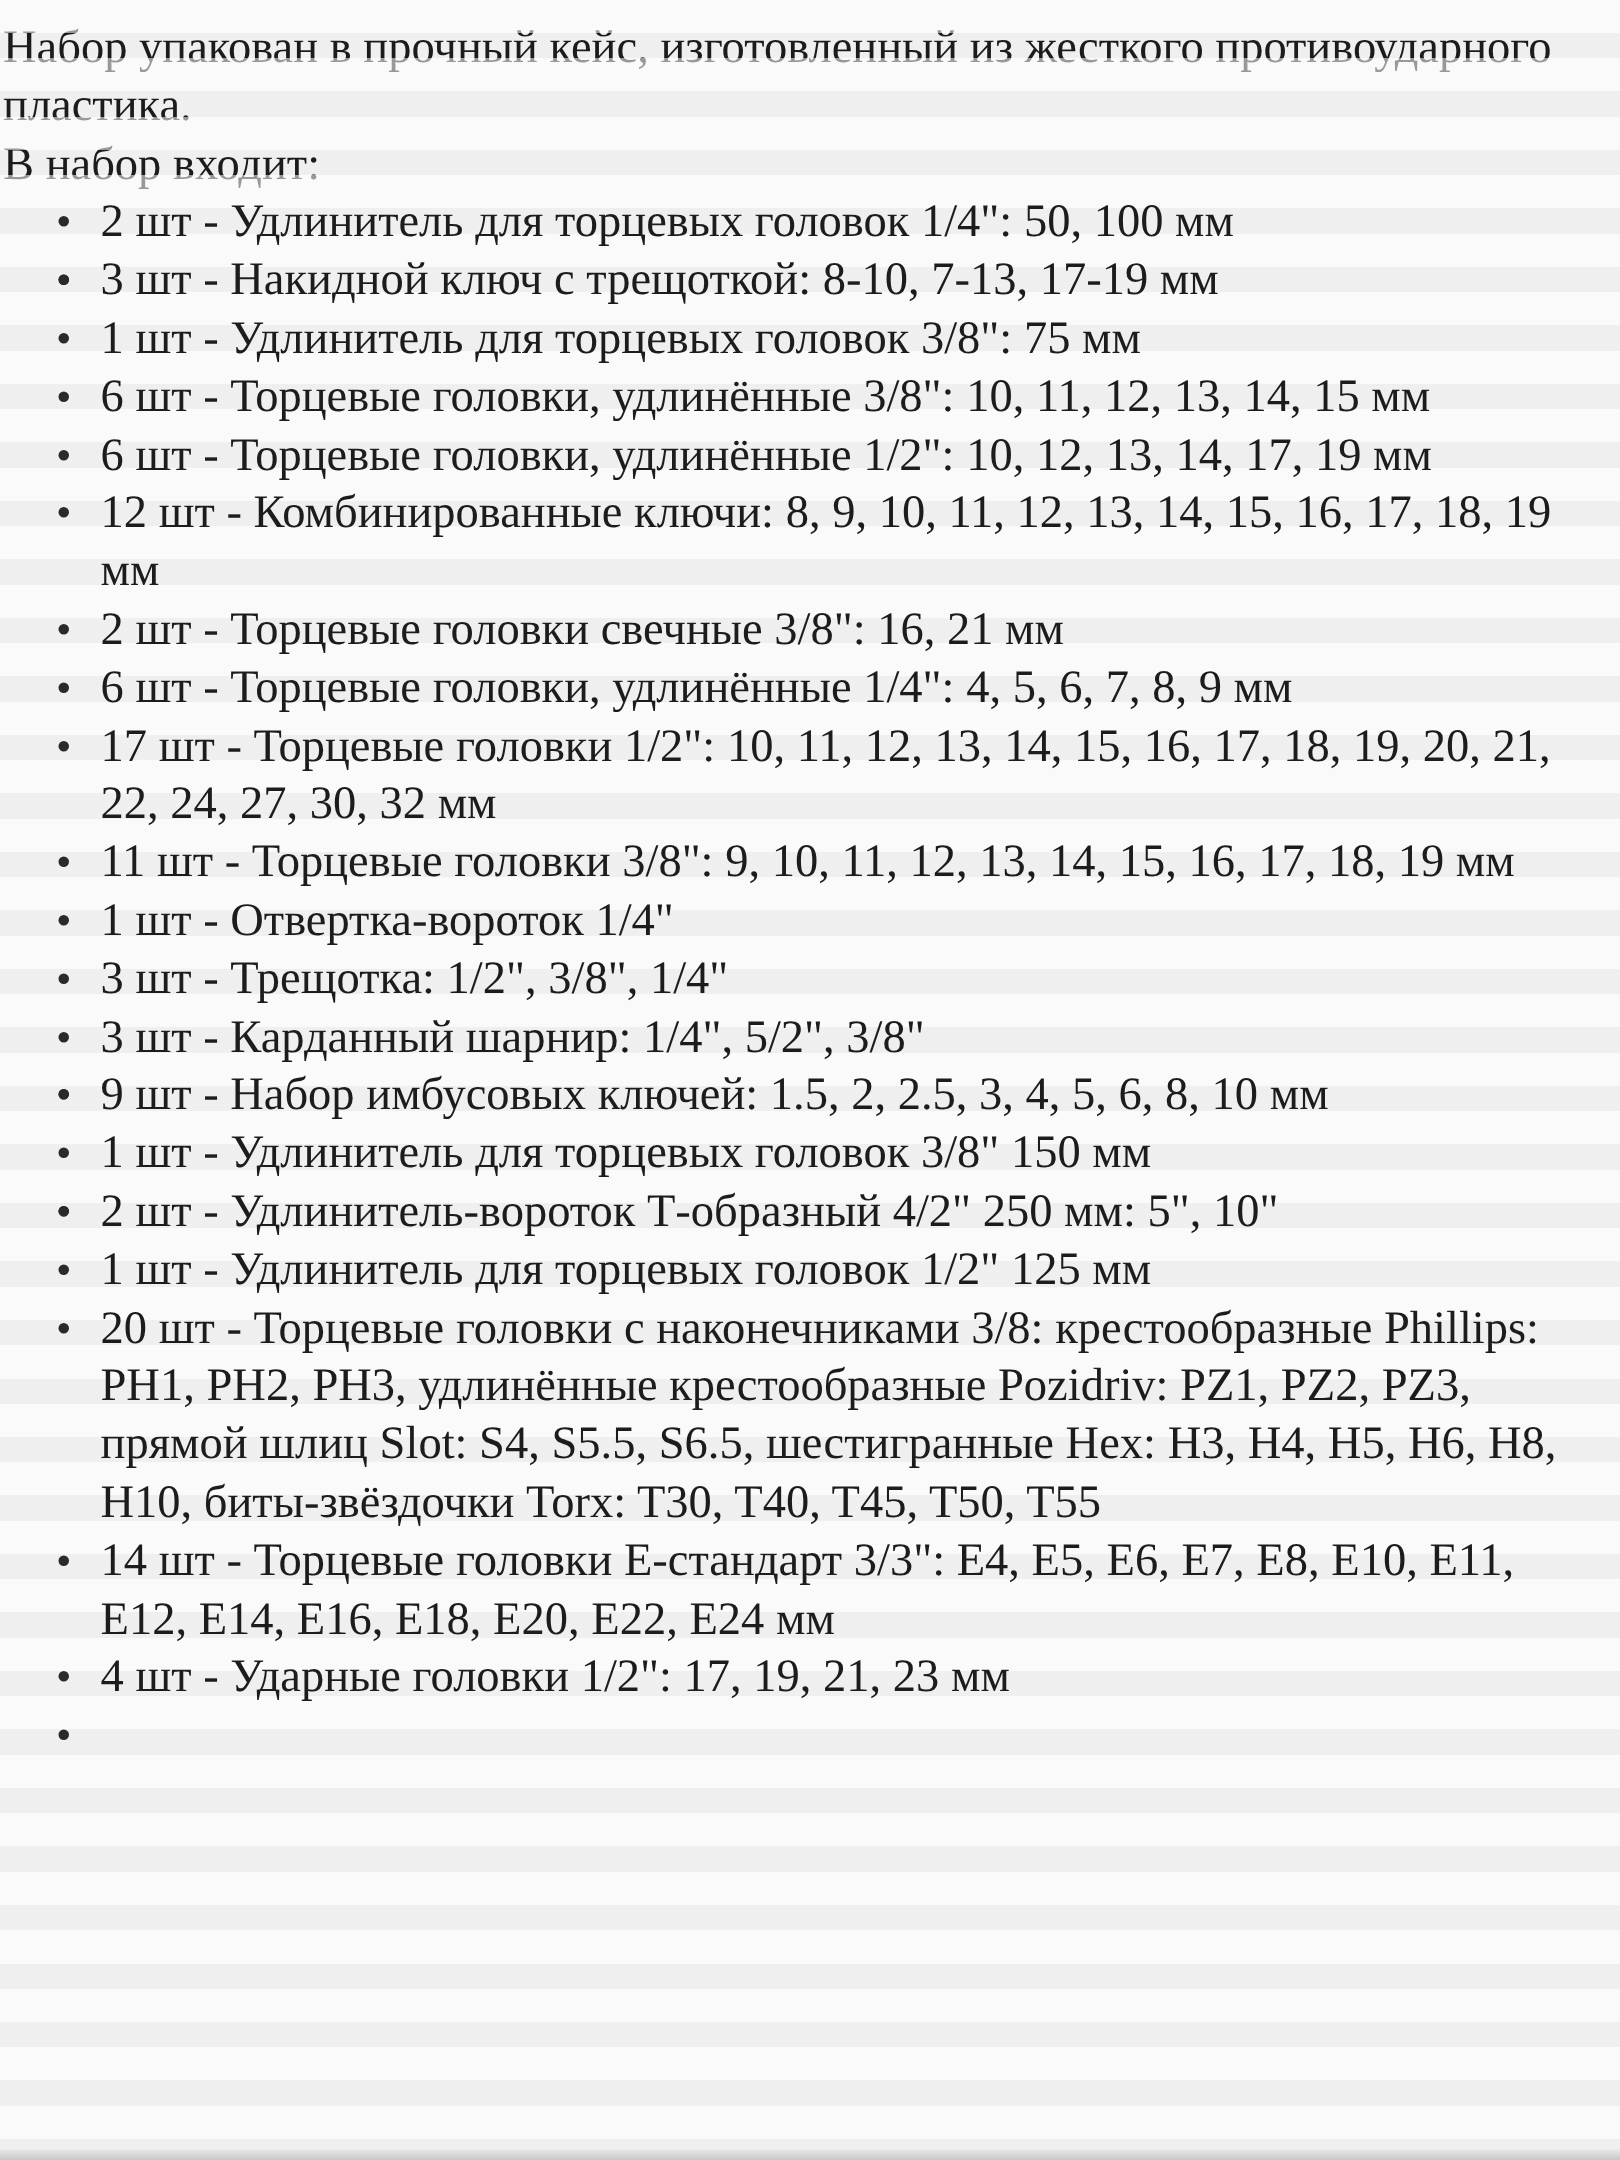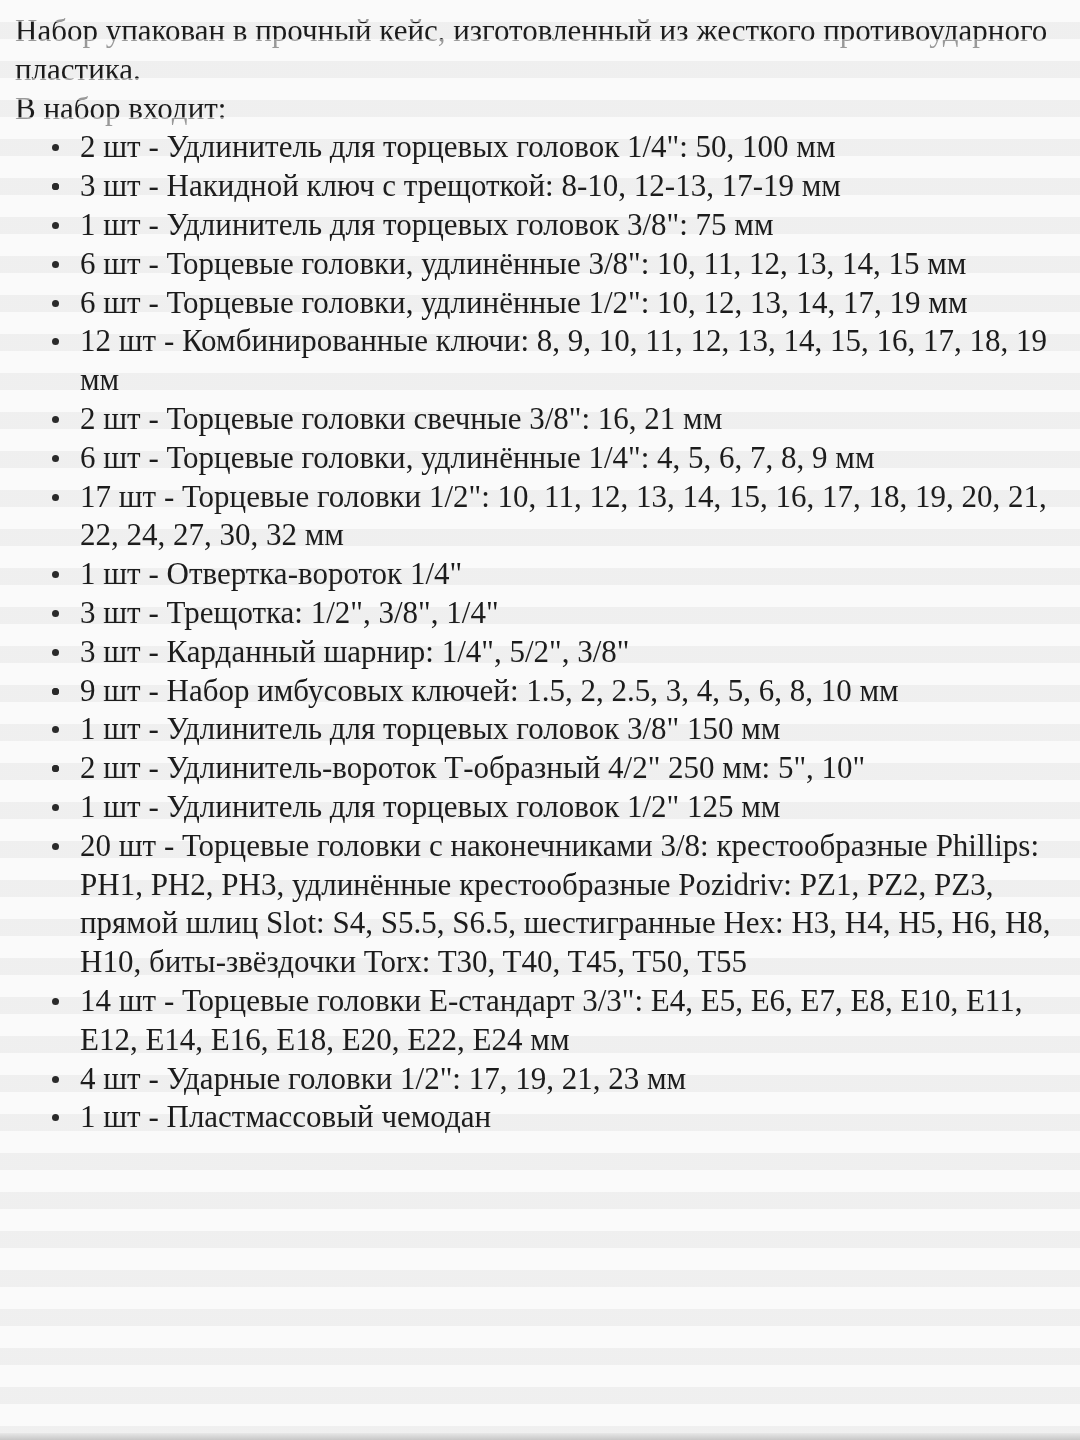--- a/index.html
+++ b/index.html
@@ -25,21 +25,21 @@
     pointer-events: none;
     background: repeating-linear-gradient(
       180deg,
       rgba(255,255,255,0.55) 0px, rgba(255,255,255,0.55) 22px,
       rgba(0,0,0,0.022) 22px, rgba(0,0,0,0.022) 39px
     );
   }
   .page {
     position: absolute;
     inset: 0;
-    padding: 12px 26px 0 15px;
+    padding: 12px 26px 0 2px;
     box-sizing: border-box;
   }
   .intro, .list-heading {
     margin: 0;
   }
   ul.contents-list {
     list-style: none;
     margin: 0;
     padding: 0;
   }
@@ -68,36 +68,37 @@
 </style>
 </head>
 <body style="--text-color: #1c1c1c; --bg-color: #f5f5f5;">
 
 <div class="page">
   <p class="intro">Набор упакован в прочный кейс, изготовленный из жесткого противоударного пластика.</p>
   <p class="list-heading">В набор входит:</p>
   <ul class="contents-list">
     <li><span class="dot"></span><span>2 шт - Удлинитель для торцевых головок 1/4": 50, 100 мм</span></li>
     <li><span class="dot"></span></li>
-    <li><span class="dot"></span><span>3 шт - Накидной ключ с трещоткой: 8-10, 12-13, 17-19 мм</span></li>
+    <li><span class="dot"></span><span>3 шт - Накидной ключ с трещоткой: 8-10, 7-13, 17-19 мм</span></li>
     <li><span class="dot"></span><span>1 шт - Удлинитель для торцевых головок 3/8": 75 мм</span></li>
     <li><span class="dot"></span><span>6 шт - Торцевые головки, удлинённые 3/8": 10, 11, 12, 13, 14, 15 мм</span></li>
     <li><span class="dot"></span><span>6 шт - Торцевые головки, удлинённые 1/2": 10, 12, 13, 14, 17, 19 мм</span></li>
     <li><span class="dot"></span><span>12 шт - Комбинированные ключи: 8, 9, 10, 11, 12, 13, 14, 15, 16, 17, 18, 19 мм</span></li>
     <li><span class="dot"></span><span>2 шт - Торцевые головки свечные 3/8": 16, 21 мм</span></li>
     <li><span class="dot"></span><span>6 шт - Торцевые головки, удлинённые 1/4": 4, 5, 6, 7, 8, 9 мм</span></li>
     <li><span class="dot"></span><span>17 шт - Торцевые головки 1/2": 10, 11, 12, 13, 14, 15, 16, 17, 18, 19, 20, 21, 22, 24, 27, 30, 32 мм</span></li>
+    <li><span class="dot"></span><span>11 шт - Торцевые головки 3/8": 9, 10, 11, 12, 13, 14, 15, 16, 17, 18, 19 мм</span></li>
     <li><span class="dot"></span><span>1 шт - Отвертка-вороток 1/4"</span></li>
     <li><span class="dot"></span><span>3 шт - Трещотка: 1/2", 3/8", 1/4"</span></li>
     <li><span class="dot"></span><span>3 шт - Карданный шарнир: 1/4", 5/2", 3/8"</span></li>
     <li><span class="dot"></span></li>
     <li><span class="dot"></span><span>9 шт - Набор имбусовых ключей: 1.5, 2, 2.5, 3, 4, 5, 6, 8, 10 мм</span></li>
     <li><span class="dot"></span><span>1 шт - Удлинитель для торцевых головок 3/8" 150 мм</span></li>
     <li><span class="dot"></span></li>
     <li><span class="dot"></span><span>2 шт - Удлинитель-вороток Т-образный 4/2" 250 мм: 5", 10"</span></li>
     <li><span class="dot"></span><span>1 шт - Удлинитель для торцевых головок 1/2" 125 мм</span></li>
     <li><span class="dot"></span><span>20 шт - Торцевые головки с наконечниками 3/8: крестообразные Phillips: PH1, PH2, PH3, удлинённые крестообразные Pozidriv: PZ1, PZ2, PZ3, прямой шлиц Slot: S4, S5.5, S6.5, шестигранные Hex: H3, H4, H5, H6, H8, H10, биты-звёздочки Torx: T30, T40, T45, T50, T55</span></li>
     <li><span class="dot"></span><span>14 шт - Торцевые головки Е-стандарт 3/3": E4, E5, E6, E7, E8, E10, E11, E12, E14, E16, E18, E20, E22, E24 мм</span></li>
     <li><span class="dot"></span><span>4 шт - Ударные головки 1/2": 17, 19, 21, 23 мм</span></li>
-    <li><span class="dot"></span><span>1 шт - Пластмассовый чемодан</span></li>
+    <li><span class="dot"></span></li>
   </ul>
   <div class="bottom-edge"></div>
 </div>
 
 </body></html>

